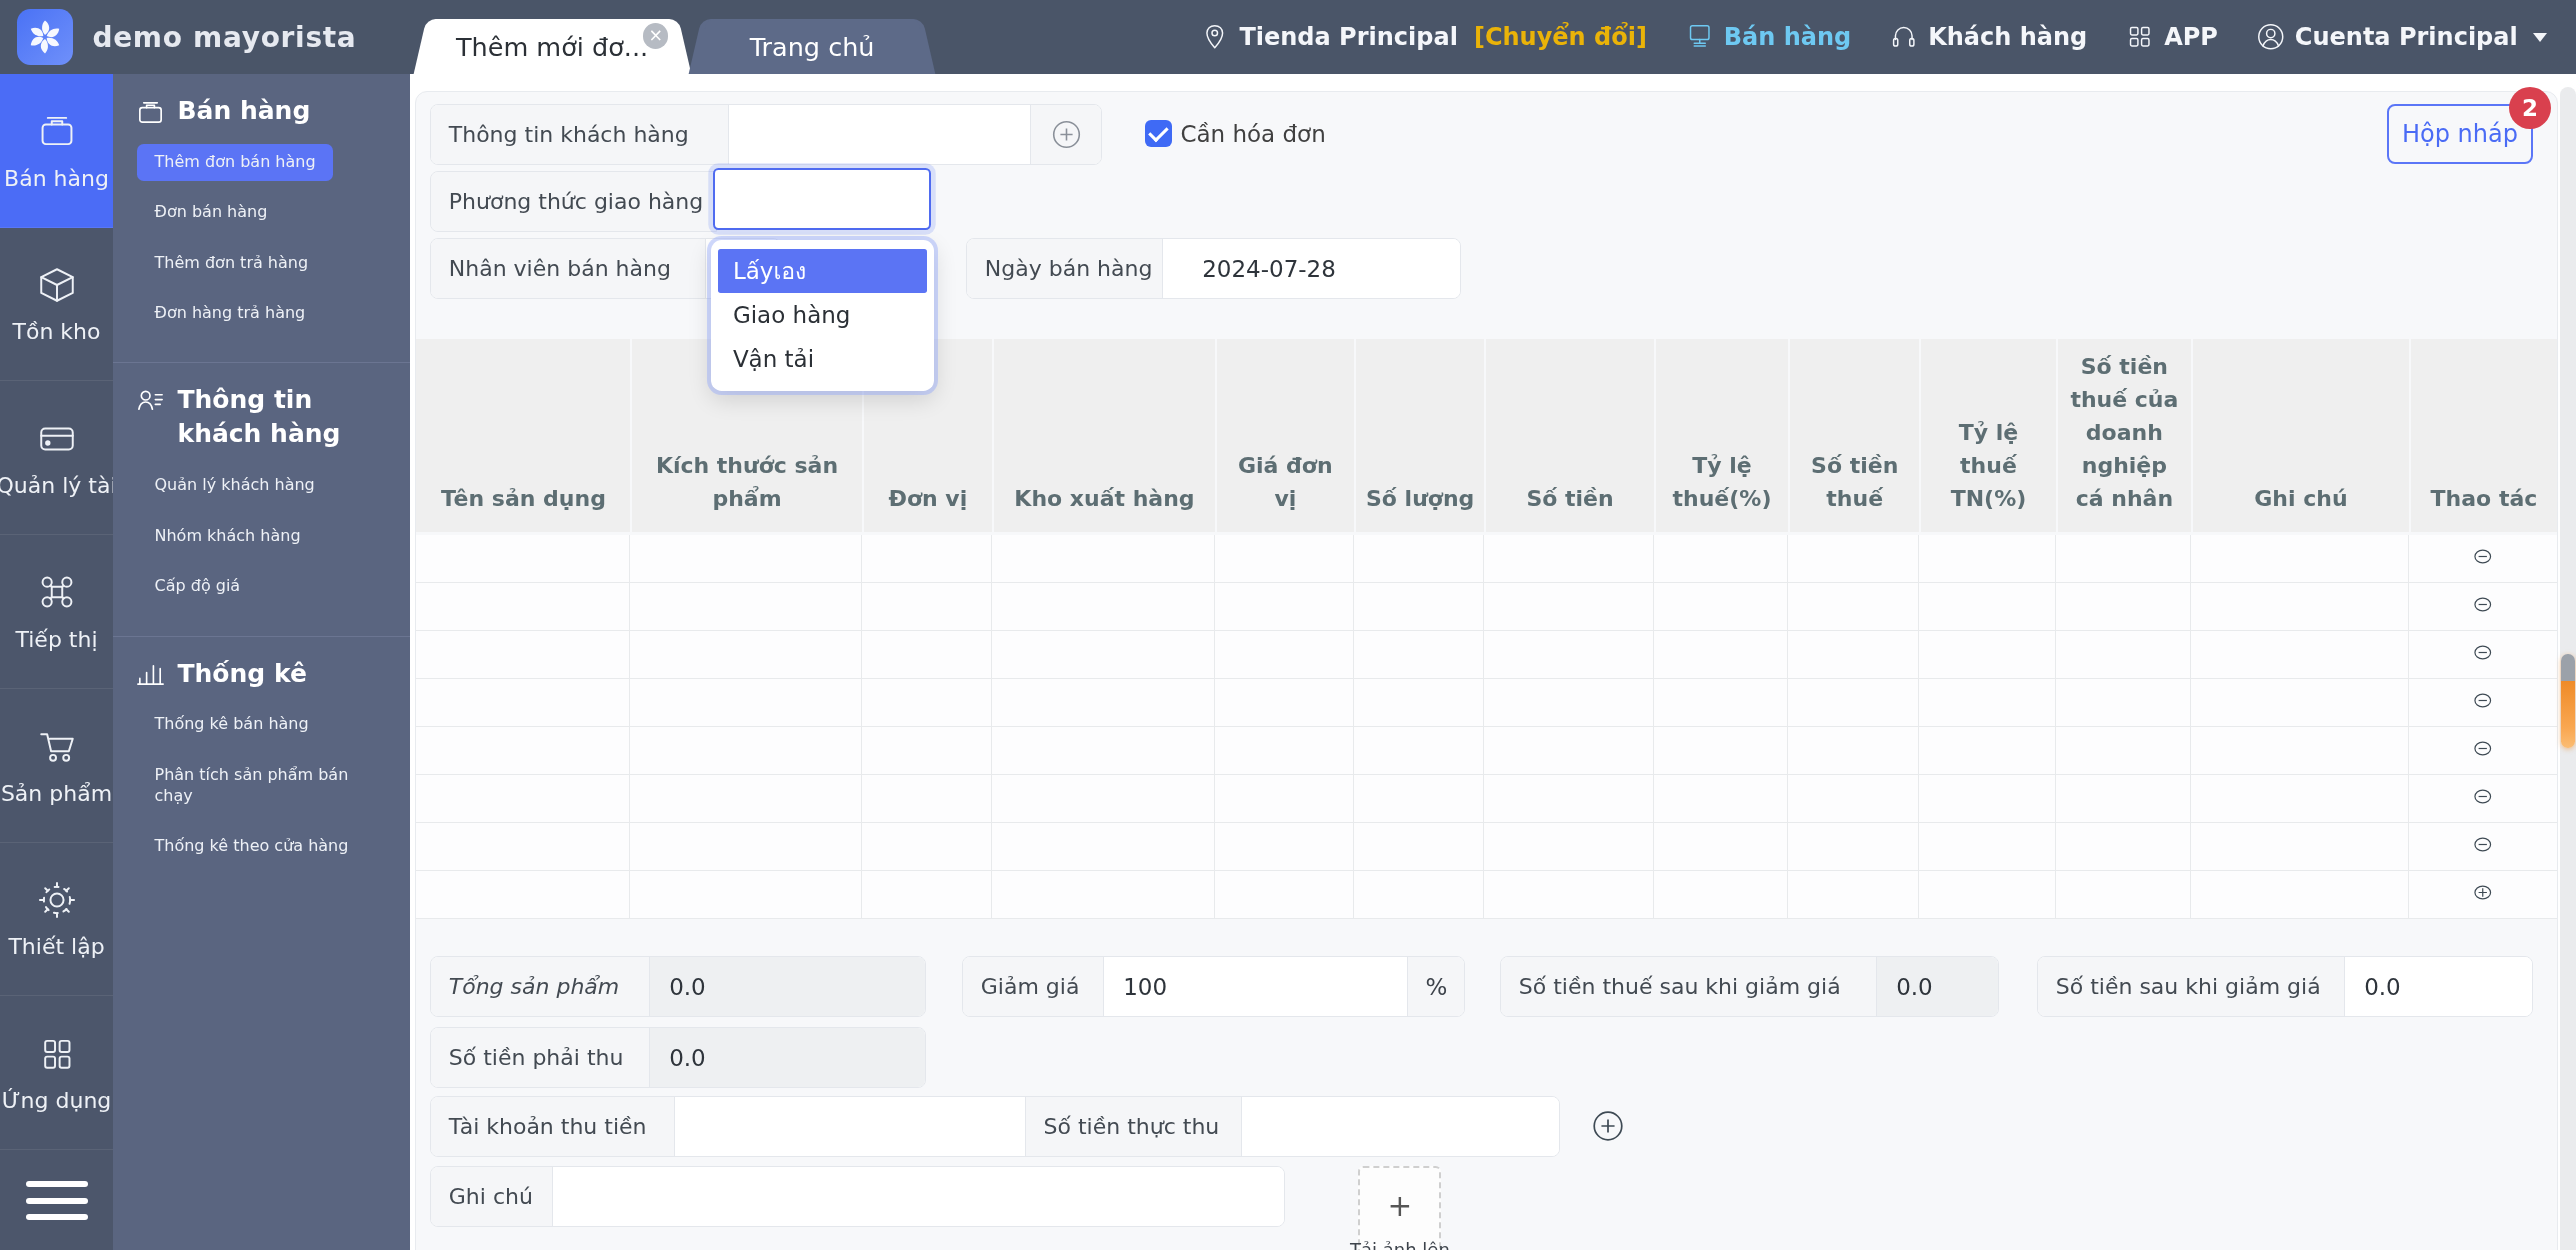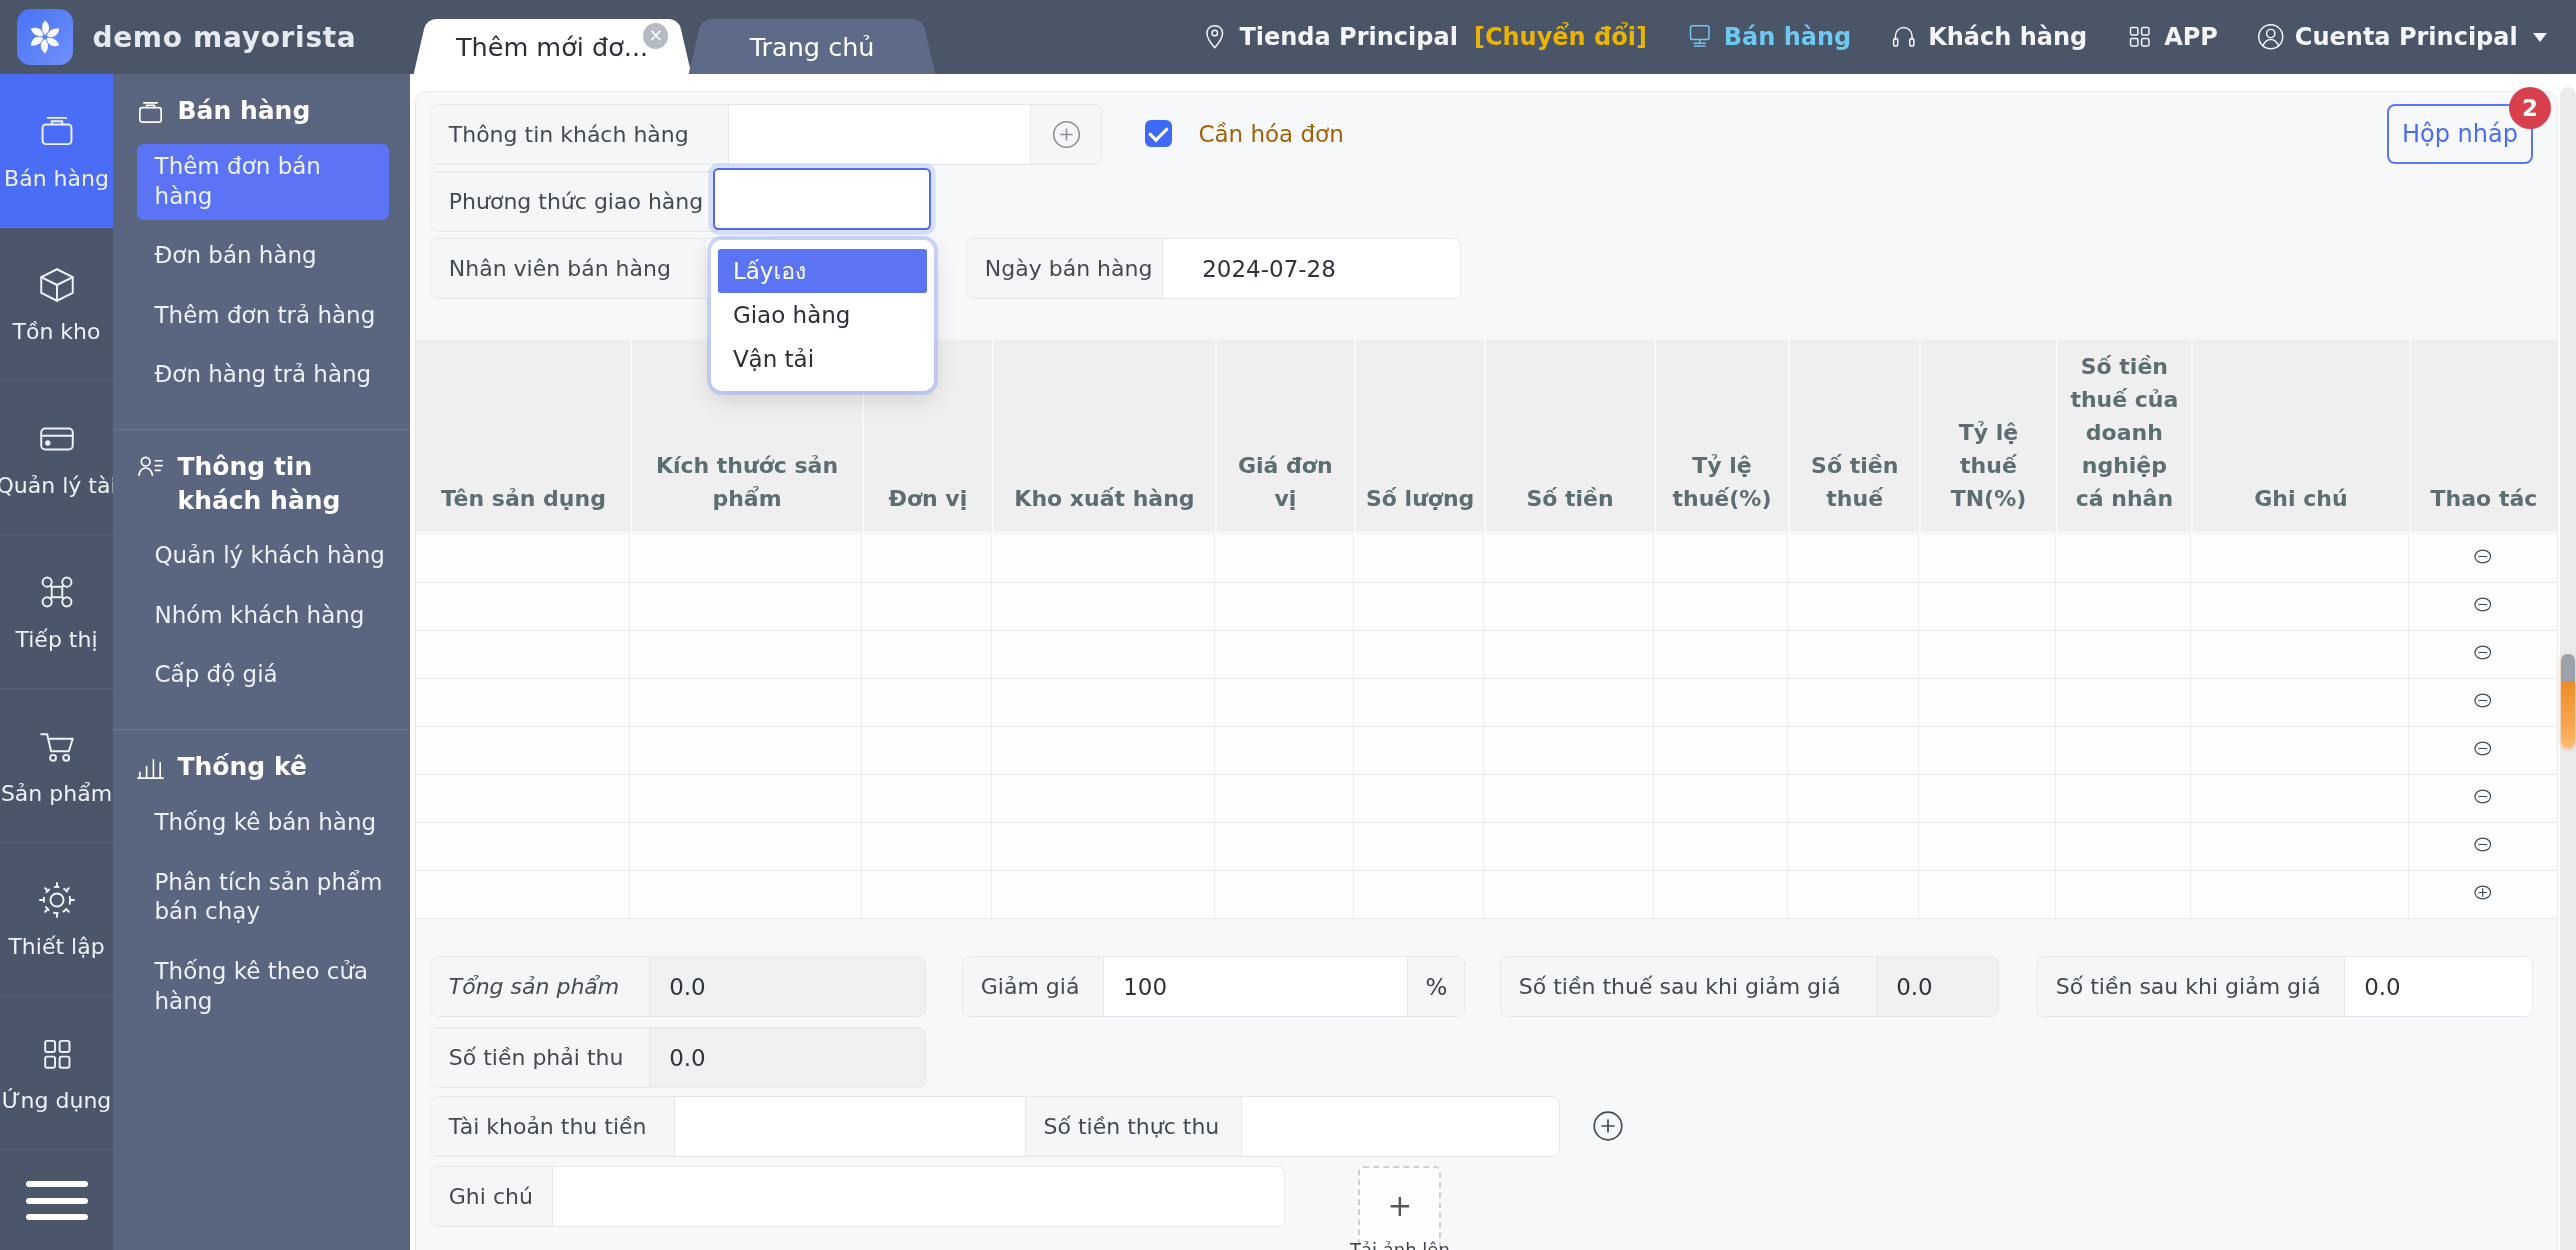--- a/index.html
+++ b/index.html
@@ -35,42 +35,42 @@
     color:#eef1f6;font-size:22px;border-bottom:0.7px solid rgba(255,255,255,.08);white-space:nowrap;overflow:hidden;}
   .rail-item.active{background:#4b6cf6;}
   .rail-item svg{width:42px;height:42px;stroke:#eef1f6;fill:none;stroke-width:3;stroke-linecap:round;stroke-linejoin:round;}
   .rail-burger{margin-top:auto;height:101px;display:flex;flex-direction:column;align-items:center;justify-content:center;gap:10.7px;}
   .rail-burger i{display:block;width:62px;height:6px;border-radius:3.4px;background:#fff;}
   
   .submenu{width:297px;background:#5a6580;color:#eef1f6;flex:0 0 auto;display:flex;flex-direction:column;}
   .sec{padding:20px 21.5px 24px 21.5px;border-bottom:0.7px solid #6b7592;}
   .sec-title{font-weight:bold;font-size:25px;color:#fff;display:flex;gap:12px;line-height:1.35;margin-bottom:9.4px;}
   .sec-title svg{width:31px;height:31px;flex:0 0 auto;margin-top:2.7px;stroke:#fff;fill:none;stroke-width:3.4;stroke-linecap:round;stroke-linejoin:round;}
-  .sec-item{font-size:23px;padding:14.8px 0 14.8px 20px;line-height:1.3;}
+  .sec-item{font-size:16px;padding:14.8px 0 14.8px 20px;line-height:1.3;}
   .sec-item.active{background:#5b74f5;border-radius:6.7px;padding:8px 17.4px;display:inline-block;margin:6.7px 0 6.7px 2.7px;}
   
   .main{flex:1;background:#fff;position:relative;}
   .panel{position:absolute;left:5.4px;right:18px;top:17px;bottom:-1.3px;background:#f7f8fa;
     border:1.3px solid #e8ebef;border-radius:12px 12px 0 0;}
   .abs{position:absolute;}
   
   .group{display:flex;align-items:stretch;background:#fff;border:1.3px solid #e4e7ec;border-radius:8px;overflow:hidden;
     font-size:22px;color:#3d434b;height:59px;}
   .group .lab{background:#f5f6f8;display:flex;align-items:center;padding:0 17.4px;border-right:1.3px solid #e4e7ec;color:#434a52;flex:0 0 auto;white-space:nowrap;}
   .group .lab.mid{border-left:1.3px solid #e4e7ec;}
   .group .val{display:flex;align-items:center;padding:0 19px;background:#fff;flex:1;font-size:23px;color:#2e343b;}
   .group .val.dis{background:#eef0f2;}
   .group .sfx{background:#f5f6f8;border-left:1.3px solid #e4e7ec;display:flex;align-items:center;justify-content:center;flex:0 0 auto;font-size:23px;color:#3d434b;}
   .oicon{width:39px;height:39px;stroke:#8a9099;fill:none;stroke-width:2.6;}
   .dark-icon{stroke:#3e4a54;}
   
   .checkrow{display:flex;align-items:center;height:59px;}
   .checkbox{width:27px;height:27px;border-radius:6px;background:#3f6af5;display:flex;align-items:center;justify-content:center;}
   .checkbox i{display:block;width:8px;height:14.8px;border:solid #fff;border-width:0 3.4px 3.4px 0;transform:rotate(45deg);margin-top:-4px;}
-  .checklabel{font-size:23px;color:#a16207;margin-left:26px;}
+  .checklabel{font-size:23px;color:#404040;margin-left:8px;}
   
   .draft{border:2px solid #5b76f7;border-radius:8px;color:#4a6bf5;font-size:24px;display:flex;align-items:center;justify-content:center;background:transparent;}
   .badge{position:absolute;top:-19px;right:-20px;width:42px;height:42px;border-radius:50%;background:#d9404e;color:#fff;
     font-size:23px;font-weight:bold;display:flex;align-items:center;justify-content:center;}
   
   .focus-input{background:#fff;border:2px solid #4f6bf0;border-radius:5.4px;box-shadow:0 0 0 4.7px rgba(110,135,245,.22);z-index:40;}
   .dropdown{background:#fff;border-radius:10.7px;box-shadow:0 0 0 4px rgba(150,170,250,.45),0 8px 23px rgba(0,0,0,.14);
     padding:9.4px 6.7px;z-index:50;}
   .opt{height:44px;display:flex;align-items:center;padding:0 14.8px;font-size:23px;color:#2b3036;border-radius:2.7px;}
   .opt.sel{background:#5b74f4;color:#fff;}

